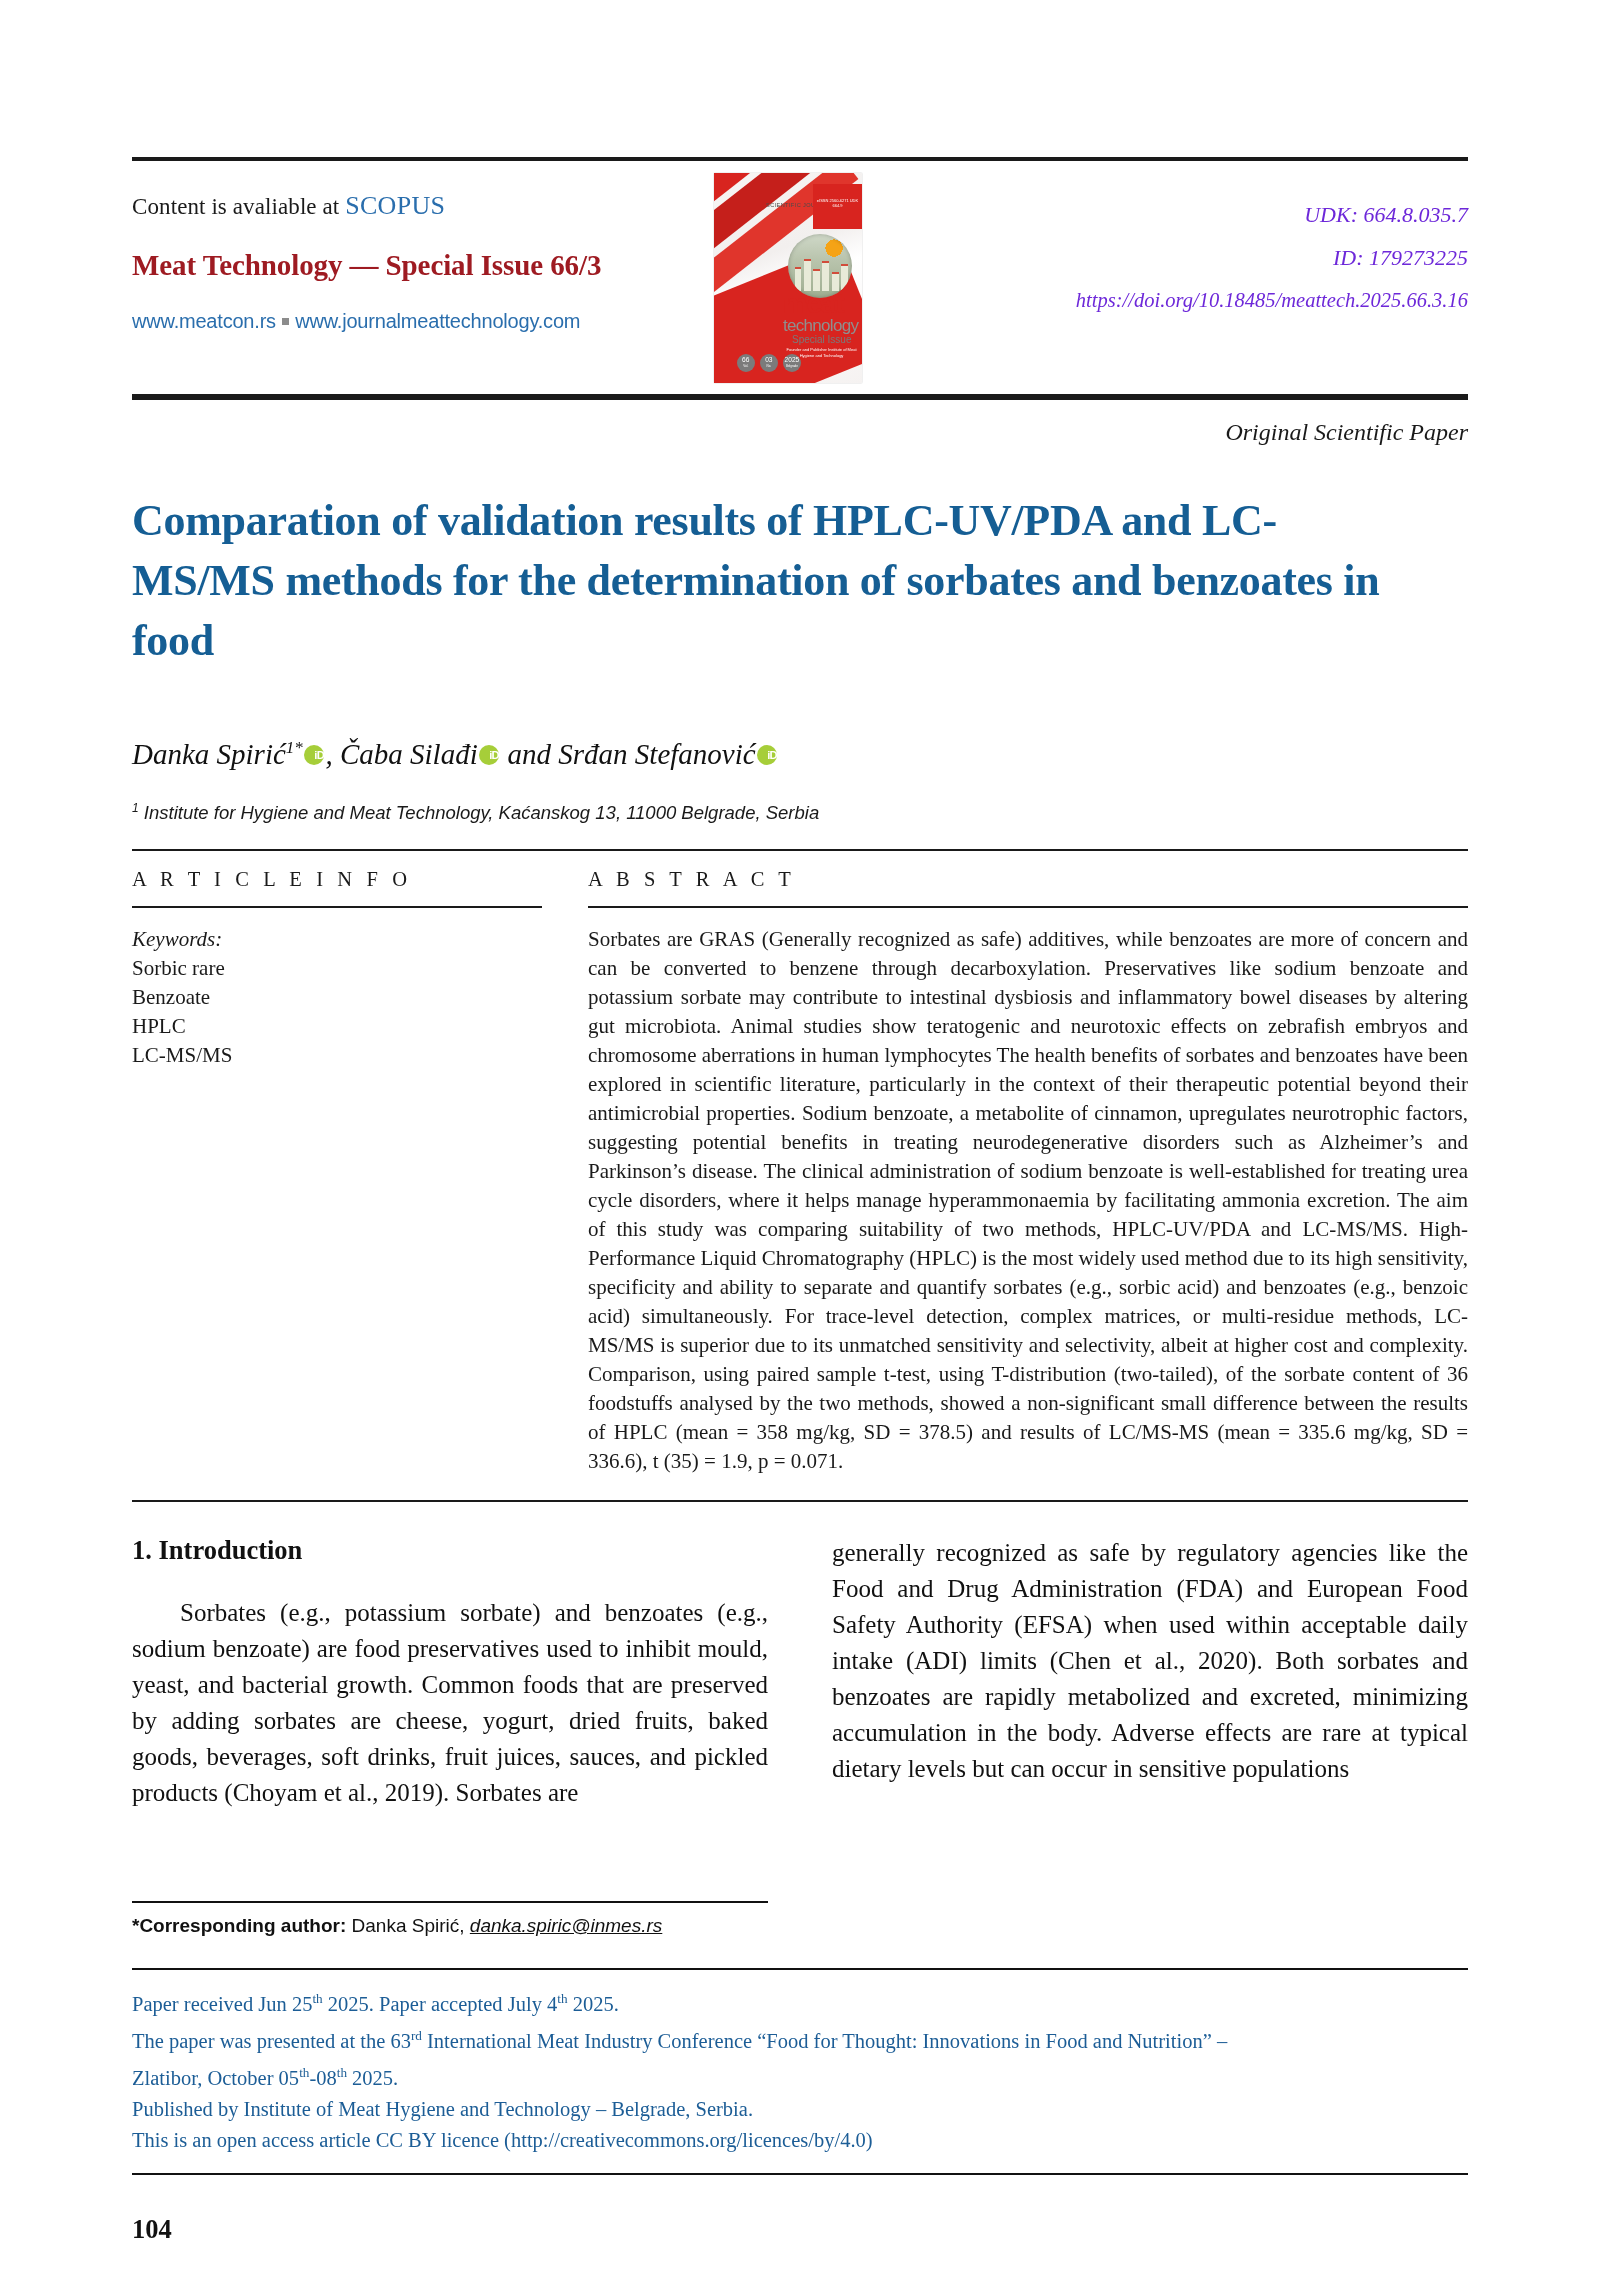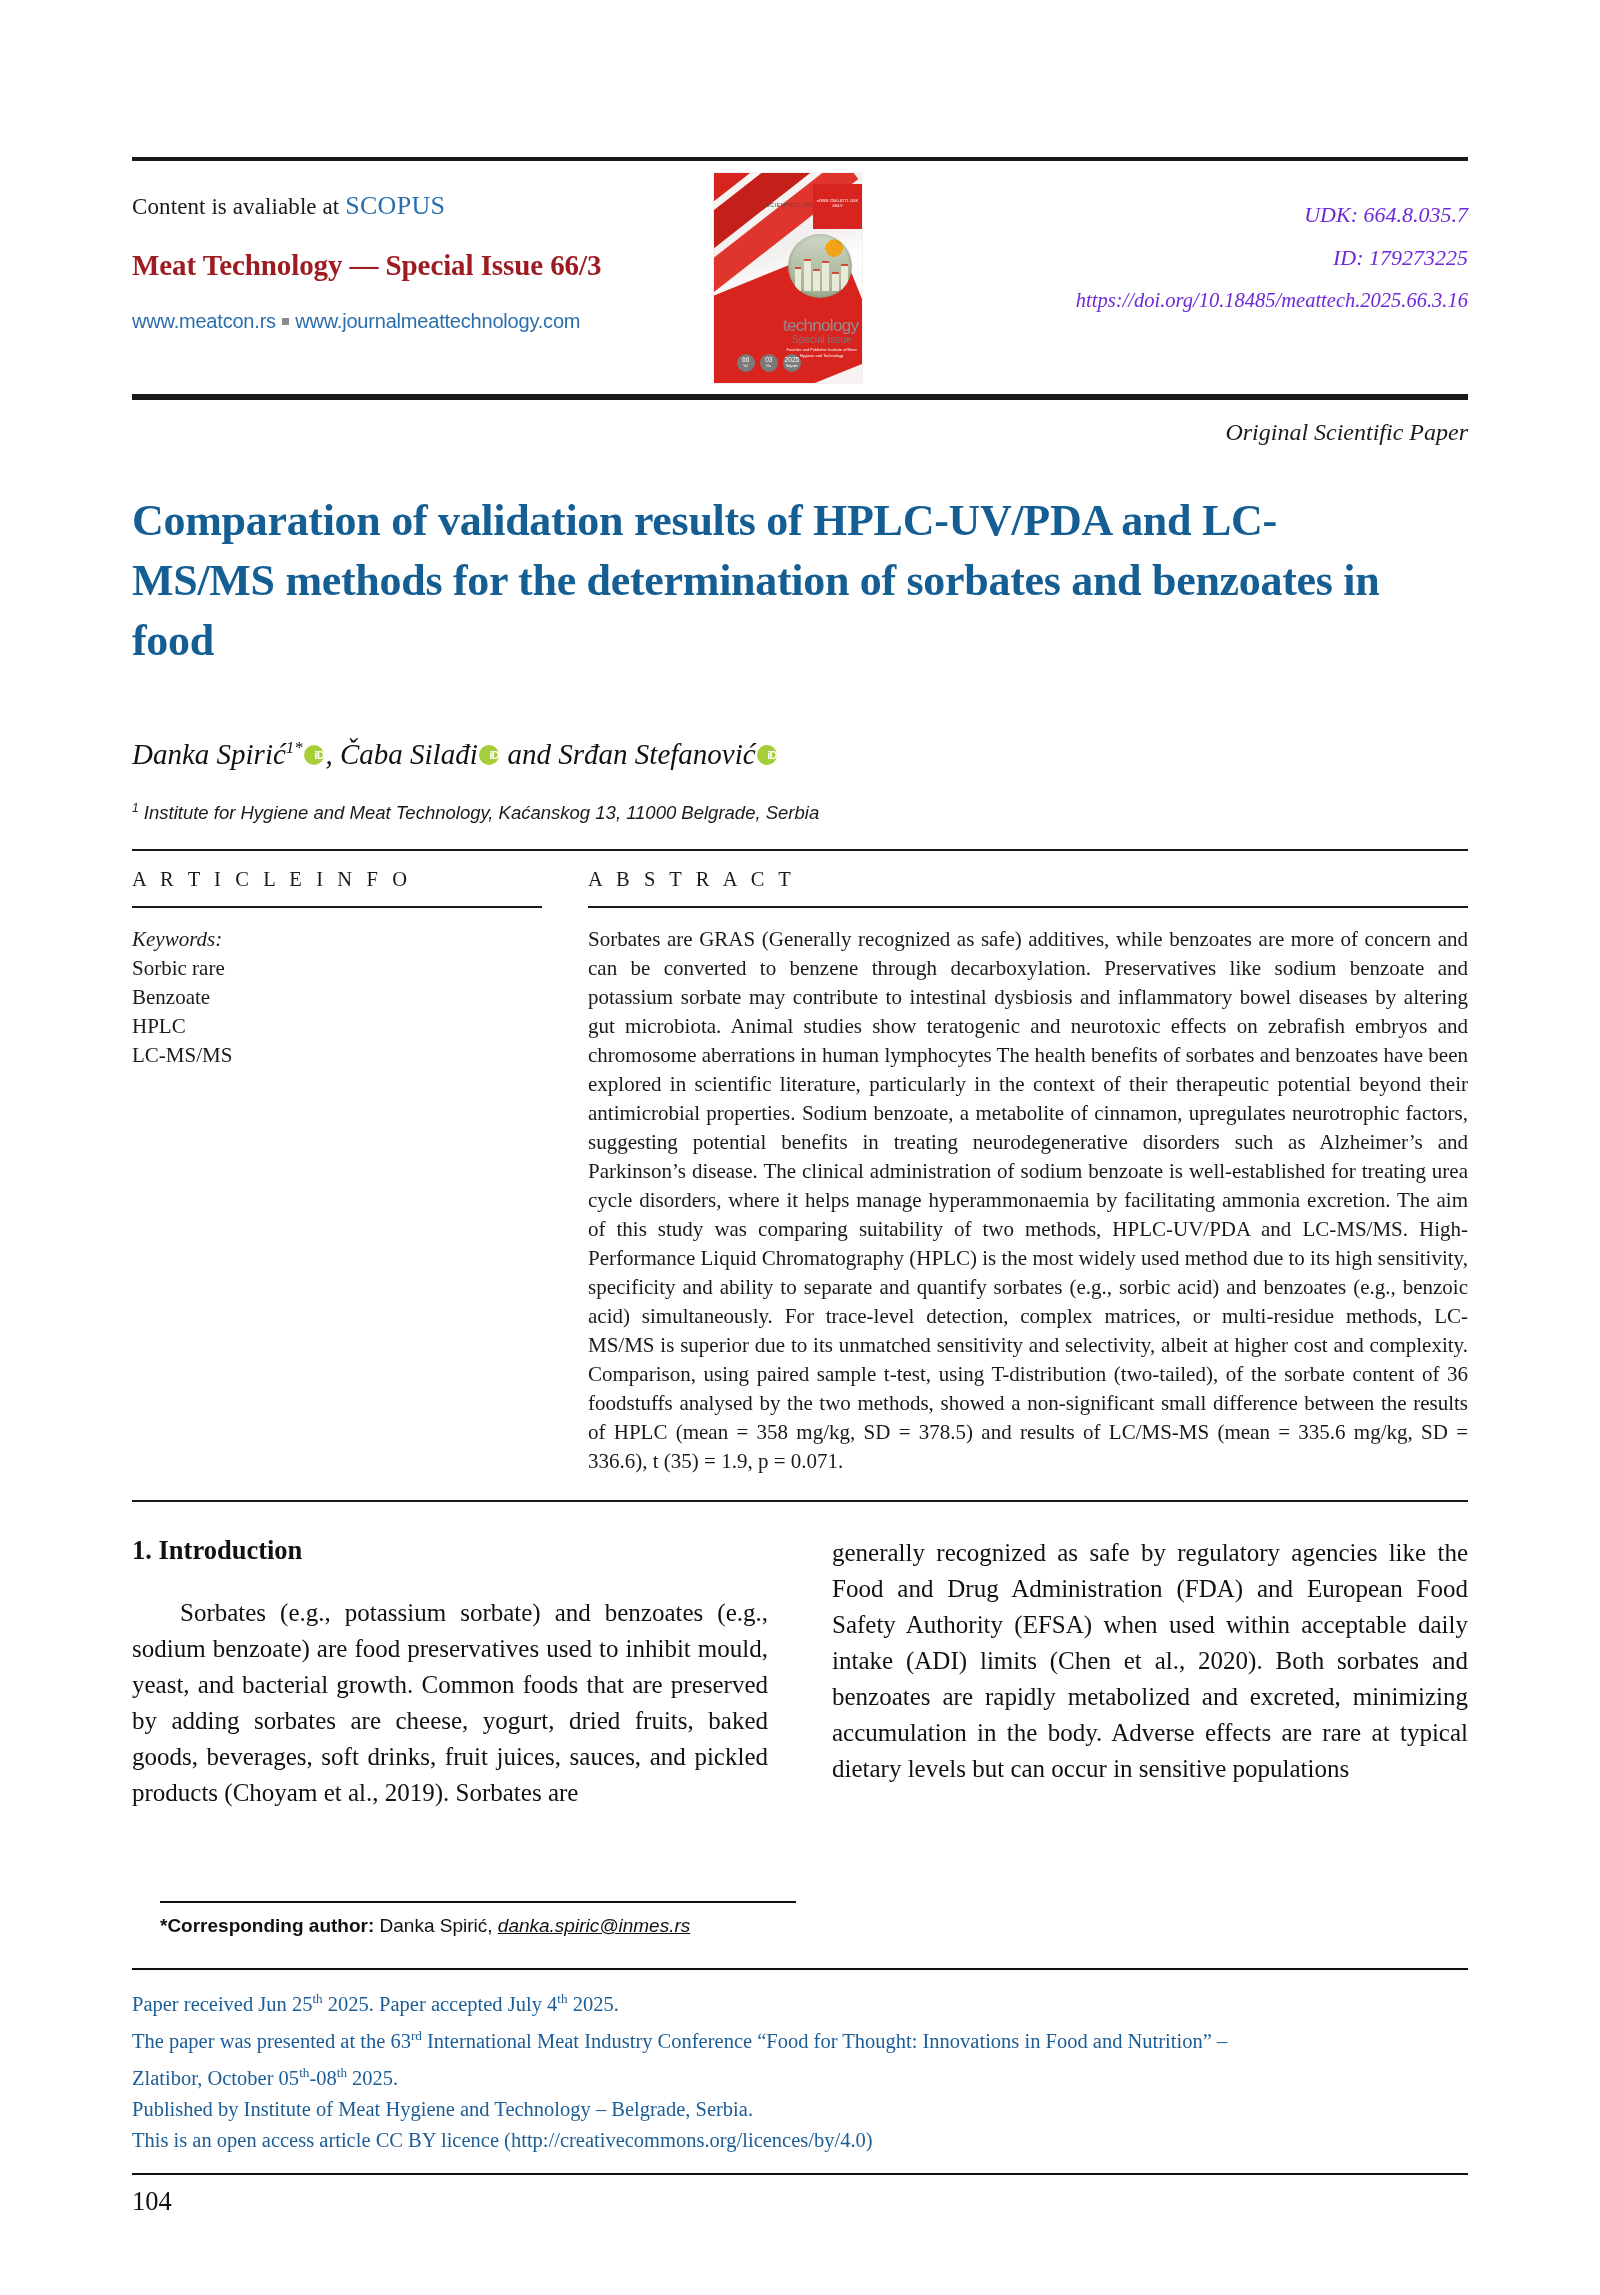--- a/index.html
+++ b/index.html
@@ -357,21 +357,20 @@
   }
   .col p { margin: 0; }
   .col p.indent { text-indent: 48px; }
 
   
   .footnote {
     position: absolute;
     left: 132px;
     top: 1901px;
     width: 636px;
-    margin-left: 28px;
   }
   .fn-rule { border-top: 2.6px solid #111111; }
   .corr {
     margin-top: 12px;
     font-family: "Liberation Sans", sans-serif;
     font-size: 19px;
     color: #111111;
   }
   .corr b { font-weight: bold; }
   .corr .mail {
@@ -391,23 +390,24 @@
     color: #1c5d96;
     font-size: 20.5px;
     line-height: 31px;
   }
   .footer-lines sup { font-size: 13.2px; }
   .footer-rule-bottom {
     border-top: 2.6px solid #111111;
     margin-top: 17px;
   }
   .page-num {
-    margin-top: 11px;
+    margin-top: 39px;
     font-size: 26.5px;
     color: #111111;
+    font-weight: bold;
   }
 </style>
 </head>
 <body>
 
 <div class="page">
   <div class="content">
 
     <div class="rule-thick-top"></div>
 

